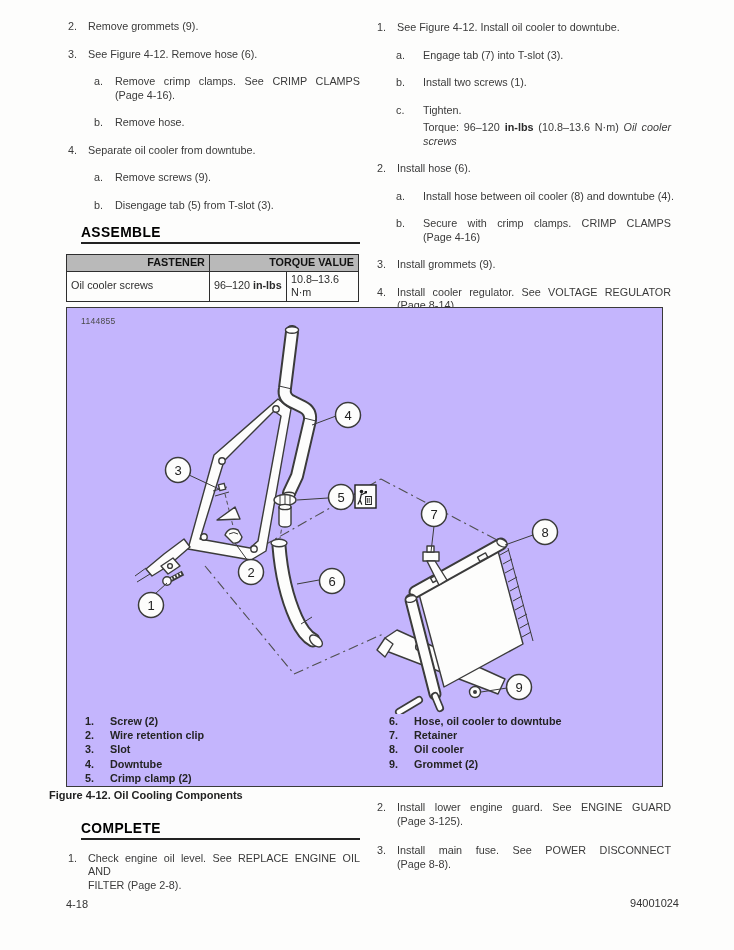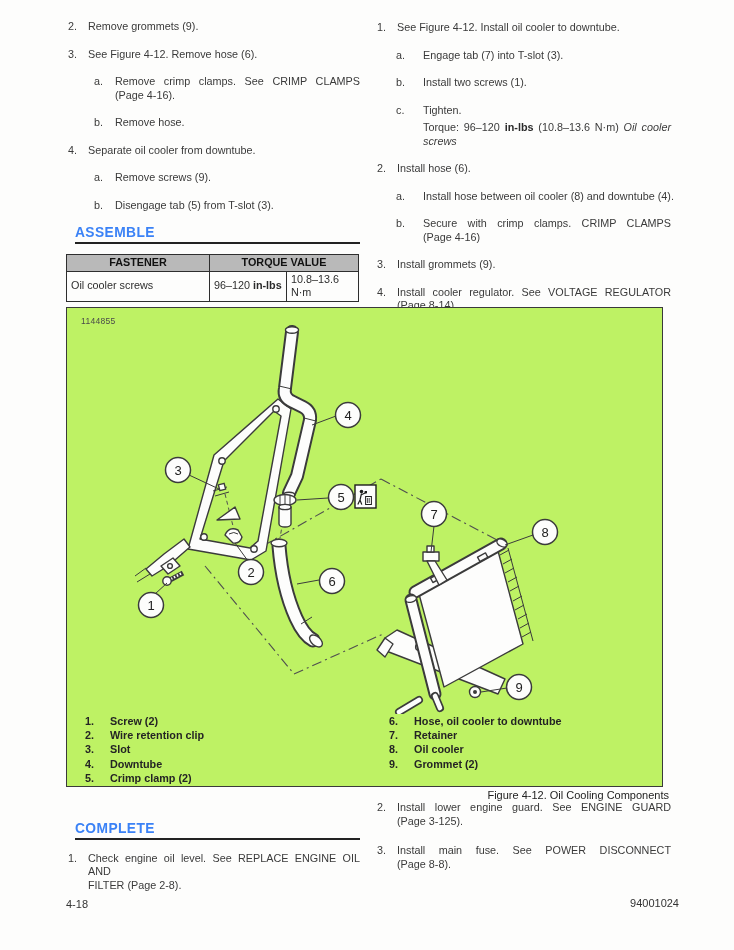--- a/index.html
+++ b/index.html
@@ -14,37 +14,37 @@
   .col-left .sub .letter{position:absolute;left:28px;top:0;}
   .col-left .sub .stxt{margin-left:49px;text-align:justify;}
   .col-right .sub .letter{position:absolute;left:21px;top:0;}
   .col-right .sub .stxt{margin-left:48px;text-align:justify;}
   .jline{display:block;text-align:justify;text-align-last:justify;}
   .nline{display:block;}
   .nowrap{white-space:nowrap;}
   .torque-detail{margin-left:48px;margin-top:4px;text-align:justify;}
   .b{font-weight:bold;color:#2a2a2a;}
   .i{font-style:italic;}
-  .section-heading{font-size:13.8px;font-weight:bold;color:#3b82f6;letter-spacing:.4px;border-bottom:2.2px solid #222;padding-bottom:2px;margin:0 0 10px 9px;}
+  .section-heading{font-size:13.8px;font-weight:bold;color:#000000;letter-spacing:.4px;border-bottom:2.2px solid #222;padding-bottom:2px;margin:0 0 10px 15px;}
   .assemble-wrap{margin-top:11px;}
   table.torque{border-collapse:collapse;width:293px;margin-top:10px;font-size:10.8px;color:#2e2e2e;}
   table.torque th,table.torque td{border:1.3px solid #2e2e2e;padding:1px 4px;height:14px;}
-  table.torque th{background:#b9b9b9;font-weight:bold;text-align:center;color:#111;}
+  table.torque th{background:#b9b9b9;font-weight:bold;text-align:right;color:#111;}
   td.c-fast{width:140px;}
   td.c-us{width:72px;margin-top:45px;}
   td.c-met{width:66px;}
-  .figure{position:absolute;left:66px;top:307px;width:595px;height:478px;border:1.6px solid #3a3a3a;background:#bef264;}
+  .figure{position:absolute;left:66px;top:307px;width:595px;height:478px;border:1.6px solid #3a3a3a;background:#c4b5fd;}
   .photo-num{position:absolute;left:14px;top:8px;font-size:8.5px;color:#4a4a4a;letter-spacing:.3px;}
   svg.diagram{position:absolute;left:0;top:16px;}
   .legend{position:absolute;font-weight:bold;font-size:10.8px;line-height:14.2px;color:#242424;}
   .legend .row{display:flex;}
   .legend .n{width:25px;}
   .legend-left{left:18px;top:406px;}
   .legend-right{left:322px;top:406px;}
-  .fig-caption{position:absolute;left:74px;top:789px;width:595px;text-align:right;font-weight:normal;font-size:11px;color:#222;}
+  .fig-caption{position:absolute;left:49px;top:789px;width:595px;text-align:left;font-weight:bold;font-size:11px;color:#222;}
   .complete-sec{position:absolute;left:66px;top:822px;width:294px;font-size:10.8px;line-height:13.5px;}
   .complete-sec .step{margin-top:12px;}
   .right-bottom{position:absolute;left:375px;top:801px;width:296px;font-size:10.8px;line-height:13.5px;}
   .footer-left{position:absolute;left:66px;top:898px;font-size:11px;color:#333;}
   .footer-right{position:absolute;left:383px;top:897px;width:296px;text-align:right;font-size:11px;color:#333;}
   
   .oln{fill:#fdfdfc;stroke:#3b3b3b;stroke-width:1.4;stroke-linejoin:round;}
   .thin{stroke:#3b3b3b;stroke-width:1;fill:none;}
   .dd{stroke:#4f4f4f;stroke-width:1.1;fill:none;stroke-dasharray:10 4 2 4;}
   .dsh{stroke:#4f4f4f;stroke-width:1;fill:none;stroke-dasharray:4 3;}

